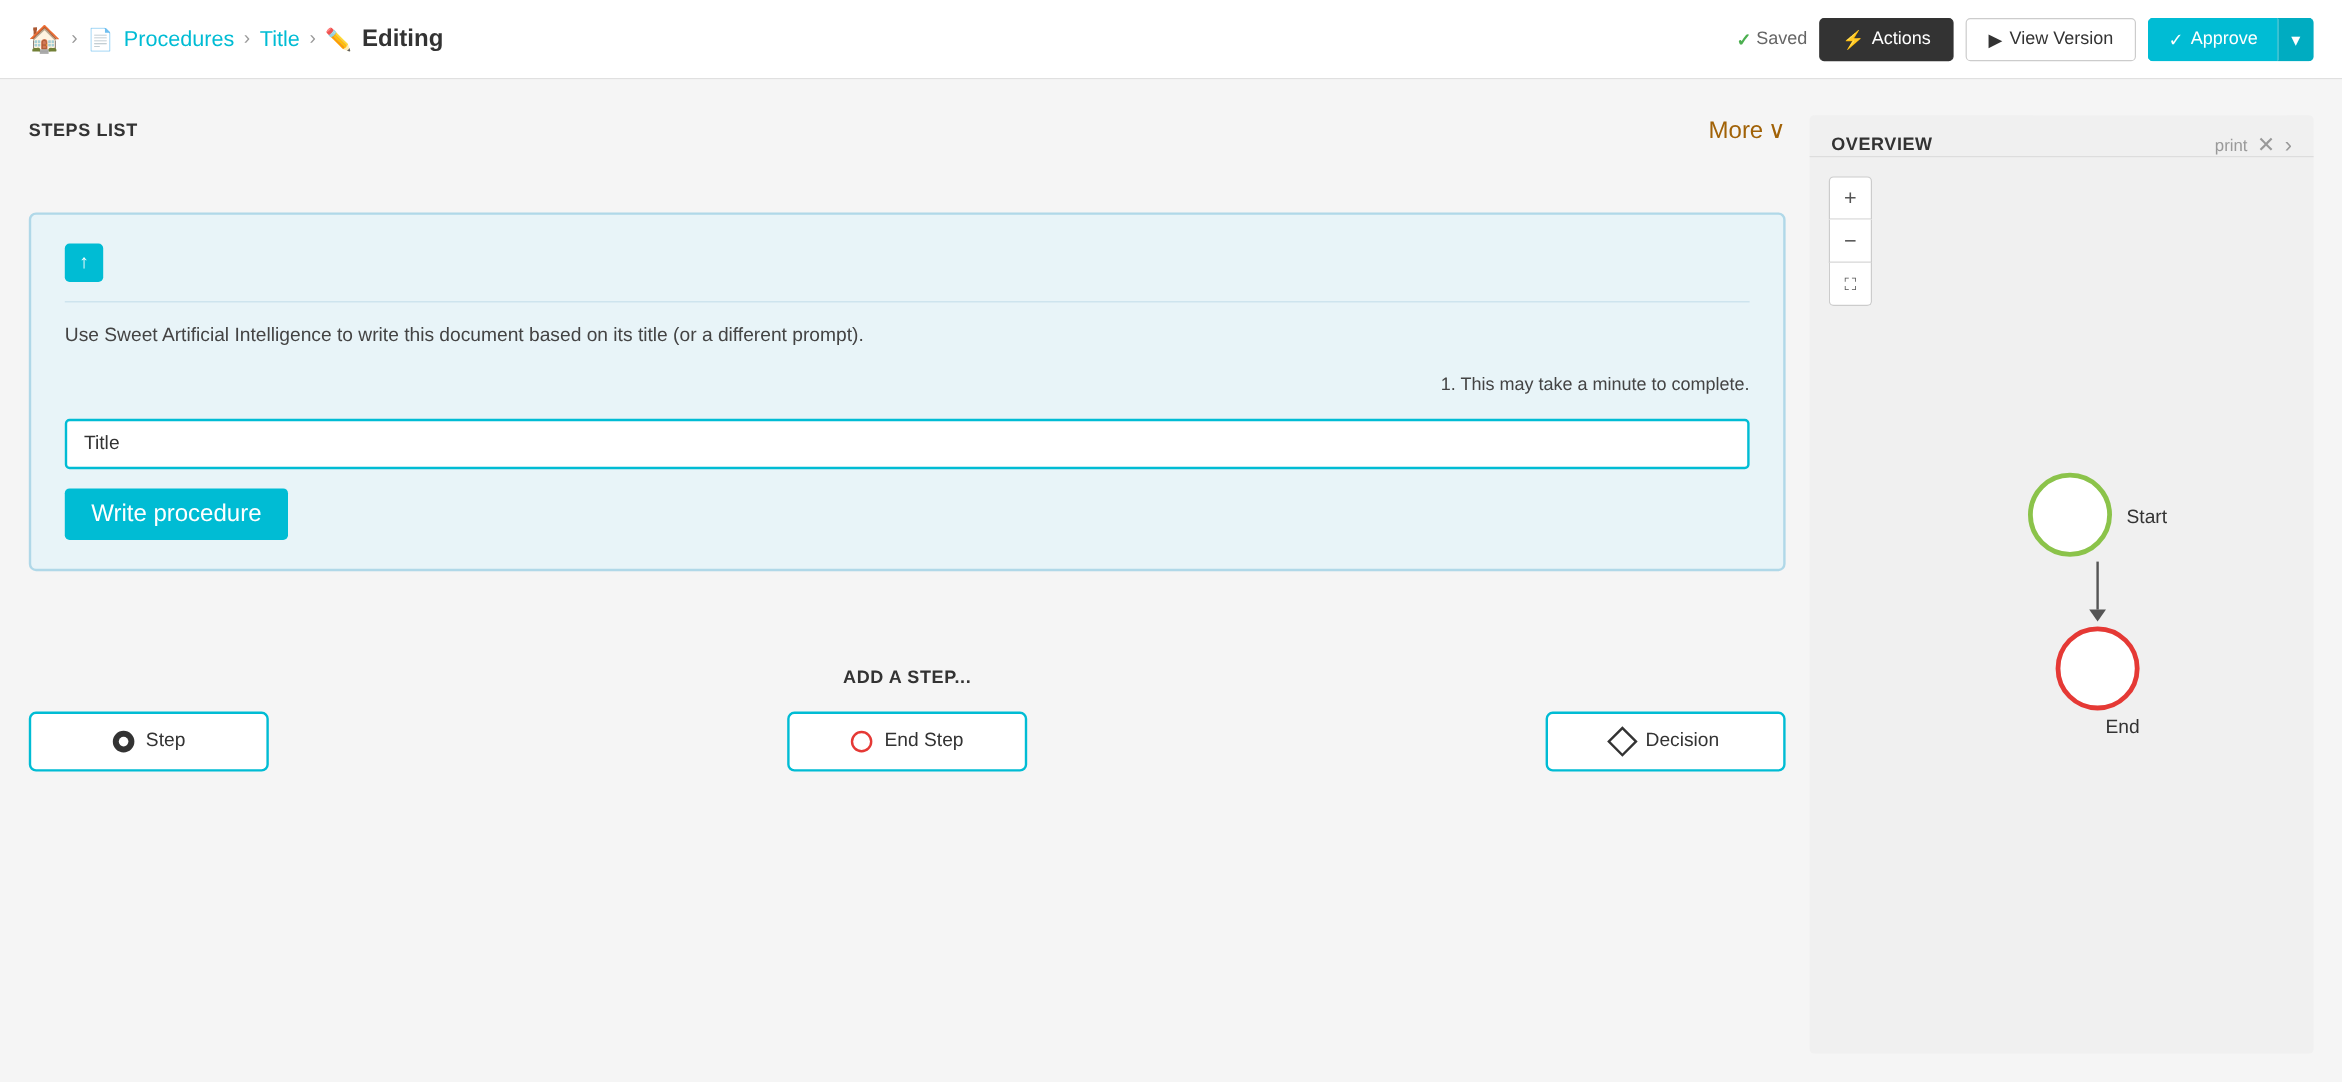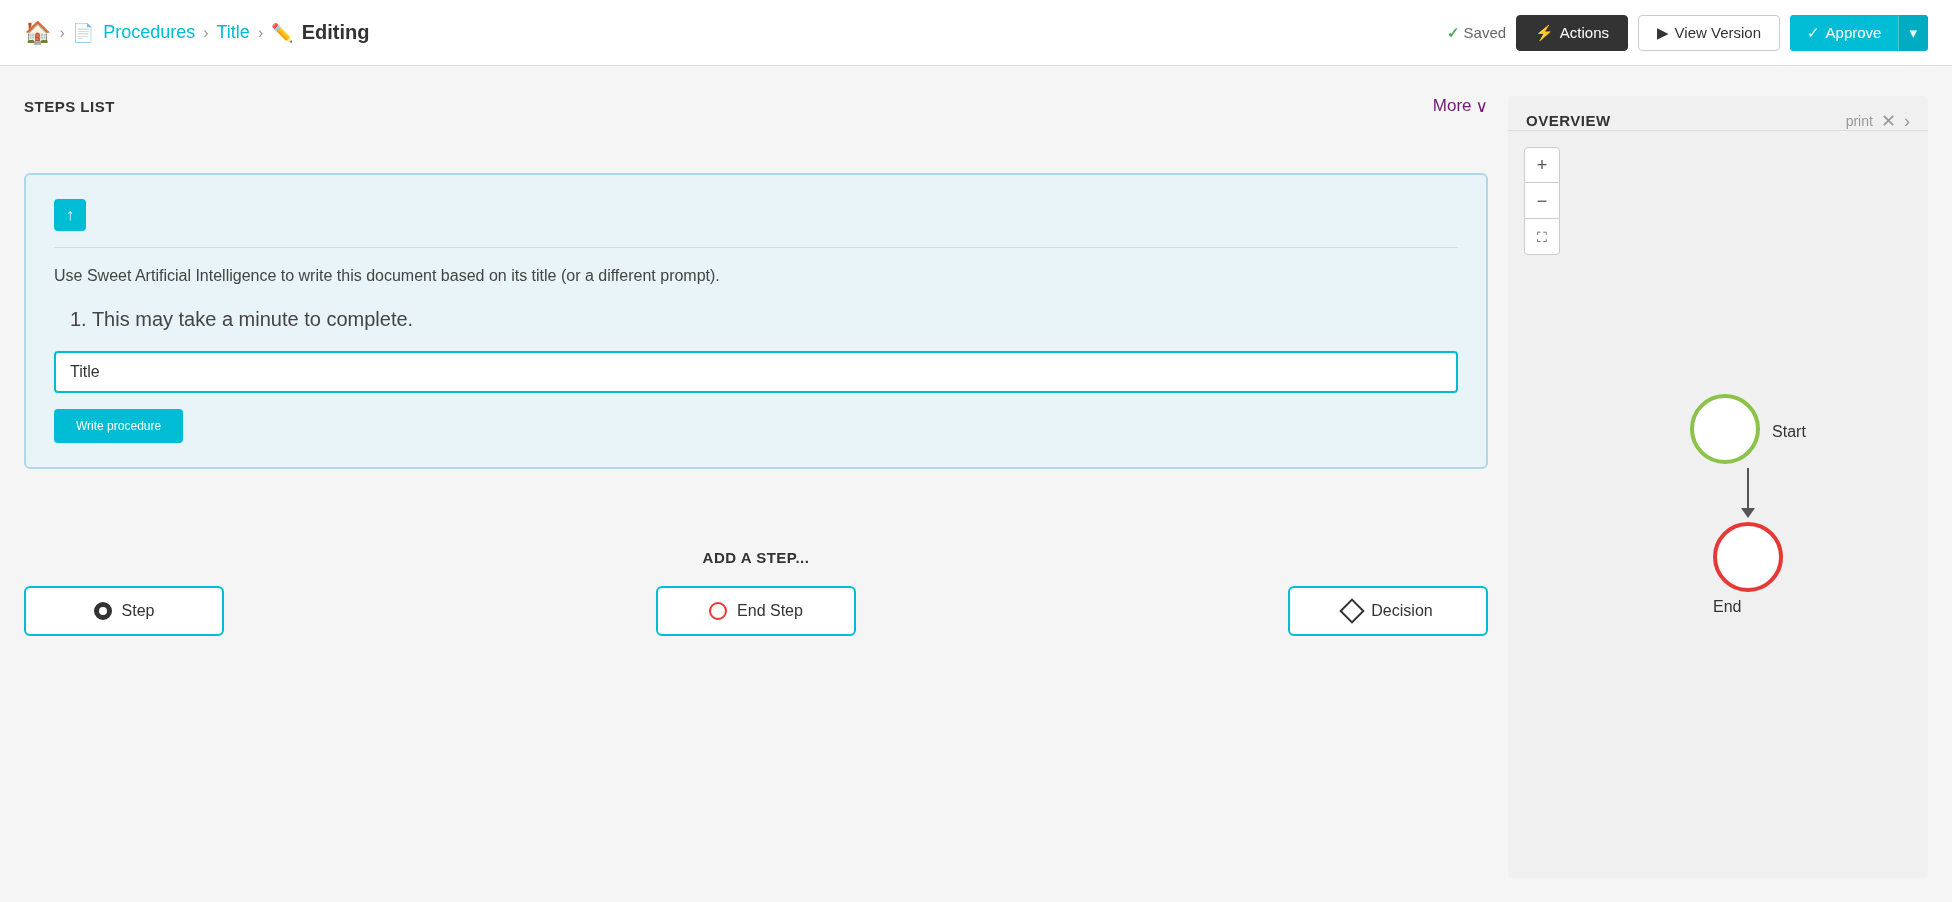--- a/index.html
+++ b/index.html
@@ -125,24 +125,24 @@
       margin-bottom: 16px;
     }
     .steps-title {
       font-size: 15px;
       font-weight: 700;
       letter-spacing: 0.5px;
       color: #333;
     }
     .more-btn {
       display: flex;
-      align-items: flex-start;
+      align-items: flex-end;
       gap: 4px;
-      color: #701a75;
-      font-size: 17px;
+      color: #a16207;
+      font-size: 20px;
       cursor: pointer;
       background: none;
       border: none;
     }
 
     
     .ai-card {
       background: #e8f4f8;
       border: 2px solid #b0d8e8;
       border-radius: 6px;
@@ -175,42 +175,43 @@
       color: #333;
     }
     .ai-card-desc {
       color: #444;
       font-size: 16px;
       line-height: 1.5;
       margin-bottom: 20px;
     }
     .ai-card-note {
       color: #444;
-      font-size: 20px;
+      font-size: 15px;
       margin-bottom: 20px;
       padding-left: 16px;
+      text-align: right;
     }
     .ai-card-input {
       width: 100%;
       padding: 10px 14px;
       border: 2px solid #00bcd4;
       border-radius: 4px;
       font-size: 16px;
       outline: none;
       margin-bottom: 16px;
       color: #333;
       background: #fff;
     }
     .write-btn {
       background: #00bcd4;
       color: #fff;
       border: none;
       padding: 10px 22px;
       border-radius: 4px;
-      font-size: 12px;
+      font-size: 20px;
       cursor: pointer;
       font-weight: 500;
     }
 
     
     .add-step-section {
       text-align: center;
       margin-top: 8px;
     }
     .add-step-title {
@@ -354,21 +355,21 @@
       display: flex;
       flex-direction: column;
       align-items: center;
       justify-content: center;
       gap: 0;
       margin-left: 60px;
     }
     .flow-node {
       display: flex;
       flex-direction: column;
-      align-items: flex-start;
+      align-items: flex-end;
     }
     .flow-circle-start {
       width: 70px;
       height: 70px;
       border-radius: 50%;
       border: 4px solid #8bc34a;
       background: #fff;
     }
     .flow-circle-end {
       width: 70px;

